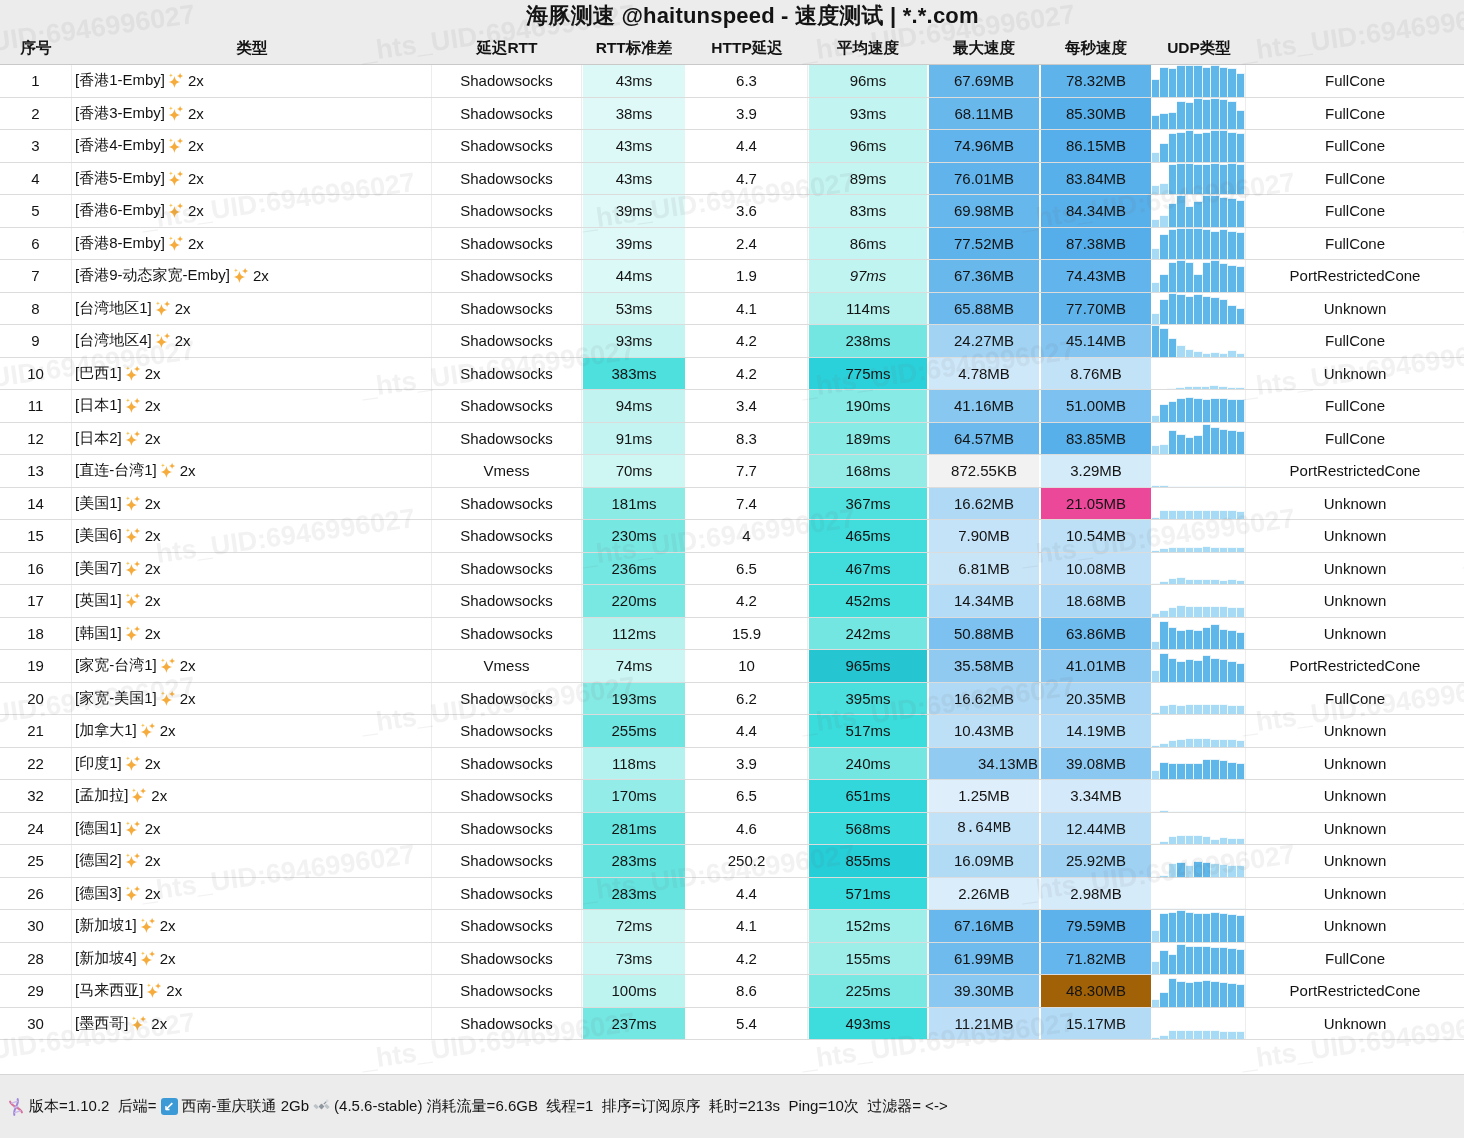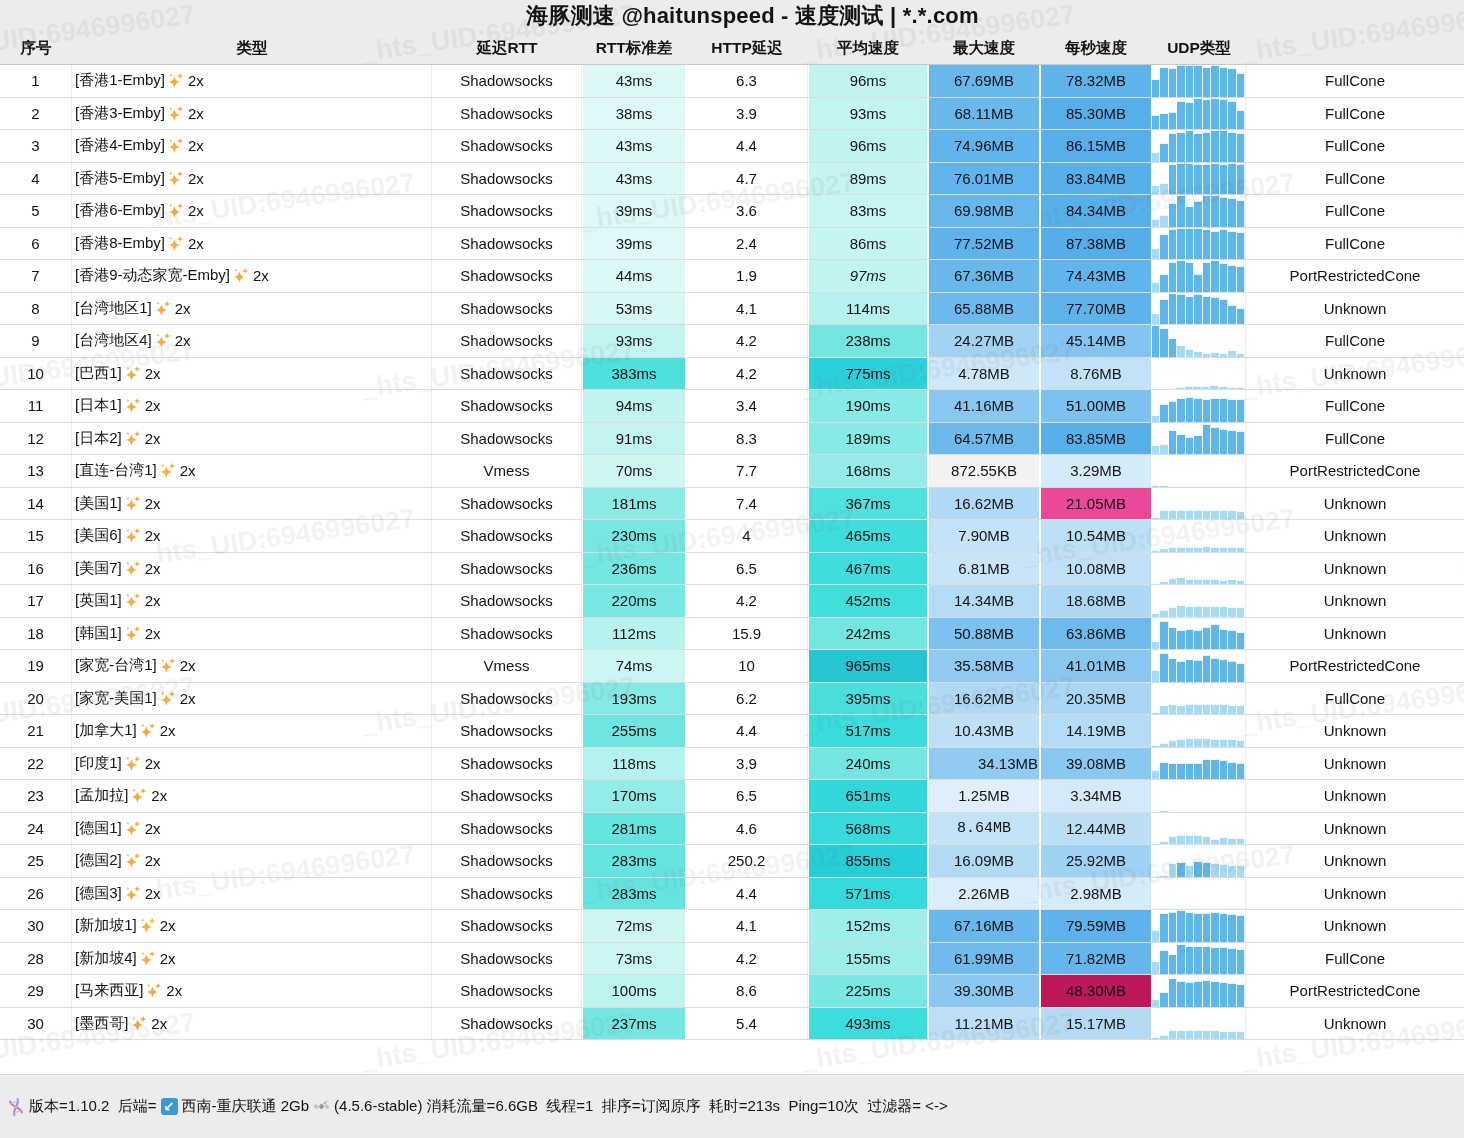--- a/index.html
+++ b/index.html
@@ -793,21 +793,21 @@
           <div class="bar" style="height: 50%; background: rgb(95, 182, 232);"></div>
           <div class="bar" style="height: 65%; background: rgb(95, 182, 232);"></div>
           <div class="bar" style="height: 65%; background: rgb(95, 182, 232);"></div>
           <div class="bar" style="height: 60%; background: rgb(95, 182, 232);"></div>
           <div class="bar" style="height: 55%; background: rgb(95, 182, 232);"></div>
           <div class="bar" style="height: 50%; background: rgb(95, 182, 232);"></div>
         </div>
         <div class="td">Unknown</div>
       </div>
       <div class="row grid">
-        <div class="td">23</div>
+        <div class="td">32</div>
         <div class="td name">
           <span>[孟加拉]</span>
           <span class="spark">
             <svg width="17" height="17" viewBox="0 0 24 24">
   <path d="M10.5 5.5C11.86 11.45 13.05 12.64 19 14C13.05 15.36 11.86 16.55 10.5 22.5C9.14 16.55 7.95 15.36 2 14C7.95 12.64 9.14 11.45 10.5 5.5Z" fill="#f5ac3c"></path>
   <path d="M18.5 1.0999999999999996C19.204 4.18 19.82 4.796 22.9 5.5C19.82 6.204 19.204 6.82 18.5 9.9C17.796 6.82 17.18 6.204 14.1 5.5C17.18 4.796 17.796 4.18 18.5 1.0999999999999996Z" fill="#f5ac3c"></path>
   <path d="M5.5 1.5999999999999996C5.98 3.6999999999999997 6.4 4.119999999999999 8.5 4.6C6.4 5.08 5.98 5.5 5.5 7.6C5.02 5.5 4.6 5.08 2.5 4.6C4.6 4.119999999999999 5.02 3.6999999999999997 5.5 1.5999999999999996Z" fill="#f8c555"></path>
             </svg>
           </span>
           <span class="mult">2x</span>
@@ -1014,21 +1014,21 @@
   <path d="M5.5 1.5999999999999996C5.98 3.6999999999999997 6.4 4.119999999999999 8.5 4.6C6.4 5.08 5.98 5.5 5.5 7.6C5.02 5.5 4.6 5.08 2.5 4.6C4.6 4.119999999999999 5.02 3.6999999999999997 5.5 1.5999999999999996Z" fill="#f8c555"></path>
             </svg>
           </span>
           <span class="mult">2x</span>
         </div>
         <div class="td">Shadowsocks</div>
         <div class="td colored" style="background: rgb(190, 244, 240);">100ms</div>
         <div class="td">8.6</div>
         <div class="td colored" style="background: rgb(121, 231, 226);">225ms</div>
         <div class="td colored" style="background: rgb(139, 200, 241);">39.30MB</div>
-        <div class="td colored" style="background: #be185d;">48.30MB</div>
+        <div class="td colored" style="background: #a16207;">48.30MB</div>
         <div class="td bars">
           <div class="bar" style="height: 25%; background: rgb(167, 218, 244);"></div>
           <div class="bar" style="height: 45%; background: rgb(95, 182, 232);"></div>
           <div class="bar" style="height: 90%; background: rgb(95, 182, 232);"></div>
           <div class="bar" style="height: 80%; background: rgb(95, 182, 232);"></div>
           <div class="bar" style="height: 78%; background: rgb(95, 182, 232);"></div>
           <div class="bar" style="height: 80%; background: rgb(95, 182, 232);"></div>
           <div class="bar" style="height: 85%; background: rgb(95, 182, 232);"></div>
           <div class="bar" style="height: 80%; background: rgb(95, 182, 232);"></div>
           <div class="bar" style="height: 78%; background: rgb(95, 182, 232);"></div>

